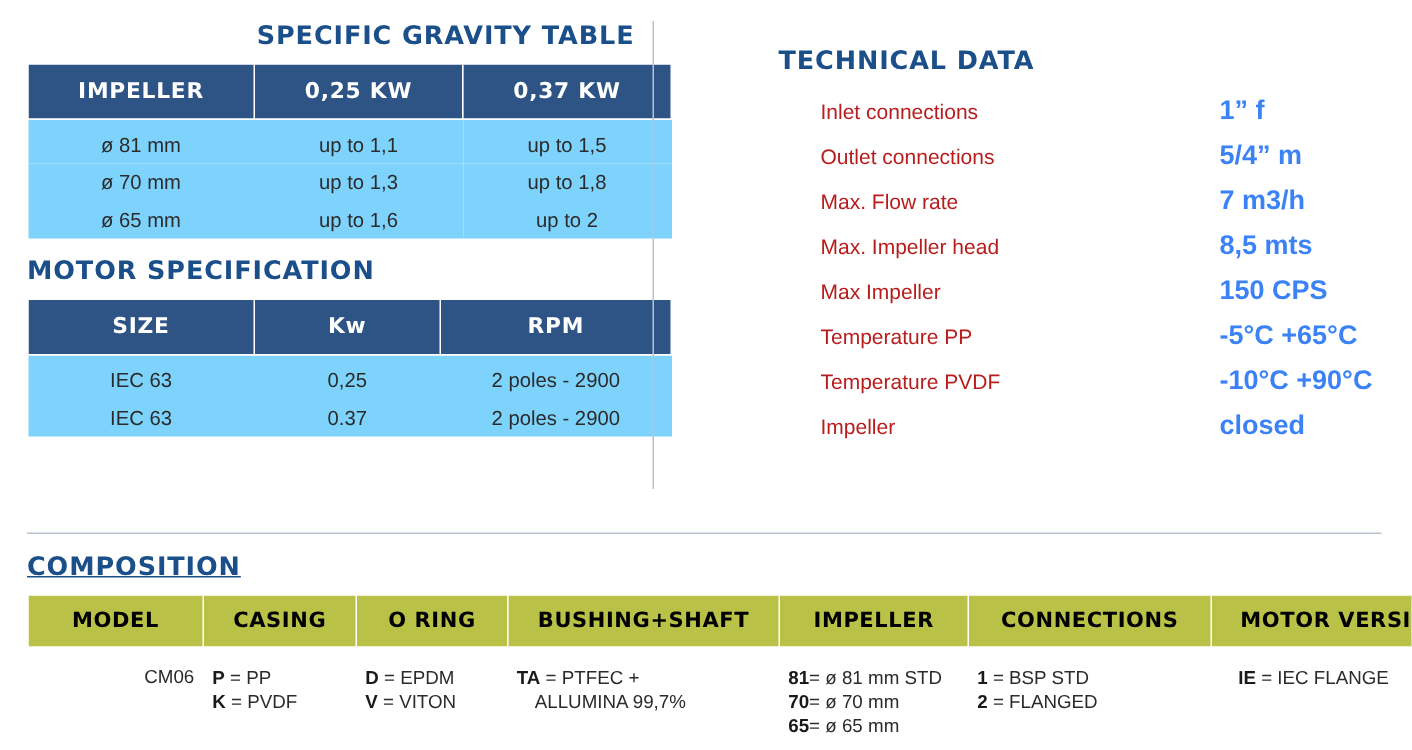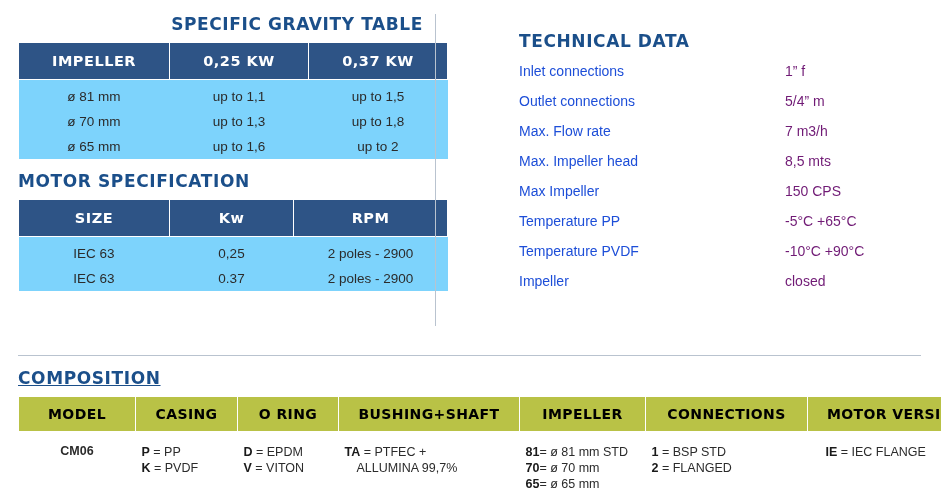--- a/index.html
+++ b/index.html
@@ -86,26 +86,27 @@
   }
   .td-heading { margin-bottom: 12px; }
   .spec-row {
     display: flex;
     align-items: baseline;
     height: 30px;
   }
   .spec-label {
     width: 266px;
     font-size: 14px;
-    color: #1d4ed8;
+    color: #b91c1c;
+    margin-left: 28px;
   }
   .spec-value {
-    font-size: 14px;
-    font-weight: normal;
-    color: #701a75;
+    font-size: 18px;
+    font-weight: bold;
+    color: #3b82f6;
   }
 
   
   .h-divider {
     position: absolute;
     left: 18px;
     top: 355px;
     width: 903px;
     height: 1px;
     background: #b9c3cf;
@@ -137,22 +138,22 @@
     font-family: "DejaVu Sans", sans-serif;
   }
   table.comp td {
     vertical-align: top;
     padding: 12px 6px 6px 6px;
     font-size: 12.5px;
     color: #2b2b2b;
     background: #ffffff;
   }
   td.model-cell {
-    text-align: center;
-    font-weight: bold;
+    text-align: right;
+    font-weight: normal;
     font-size: 15px;
     color: #1a1a1a;
     padding-top: 22px;
   }
   .opt-line { line-height: 16px; white-space: nowrap; }
   .opt-line b { color: #1a1a1a; }
   .cell-pad-l { padding-left: 12px; }
 </style>
 </head>
 <body>

